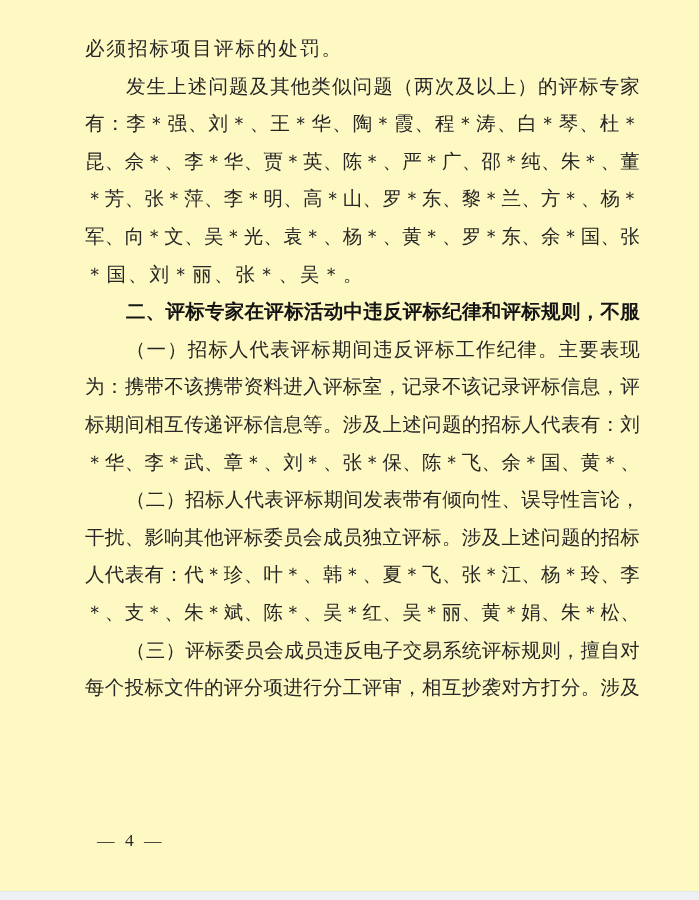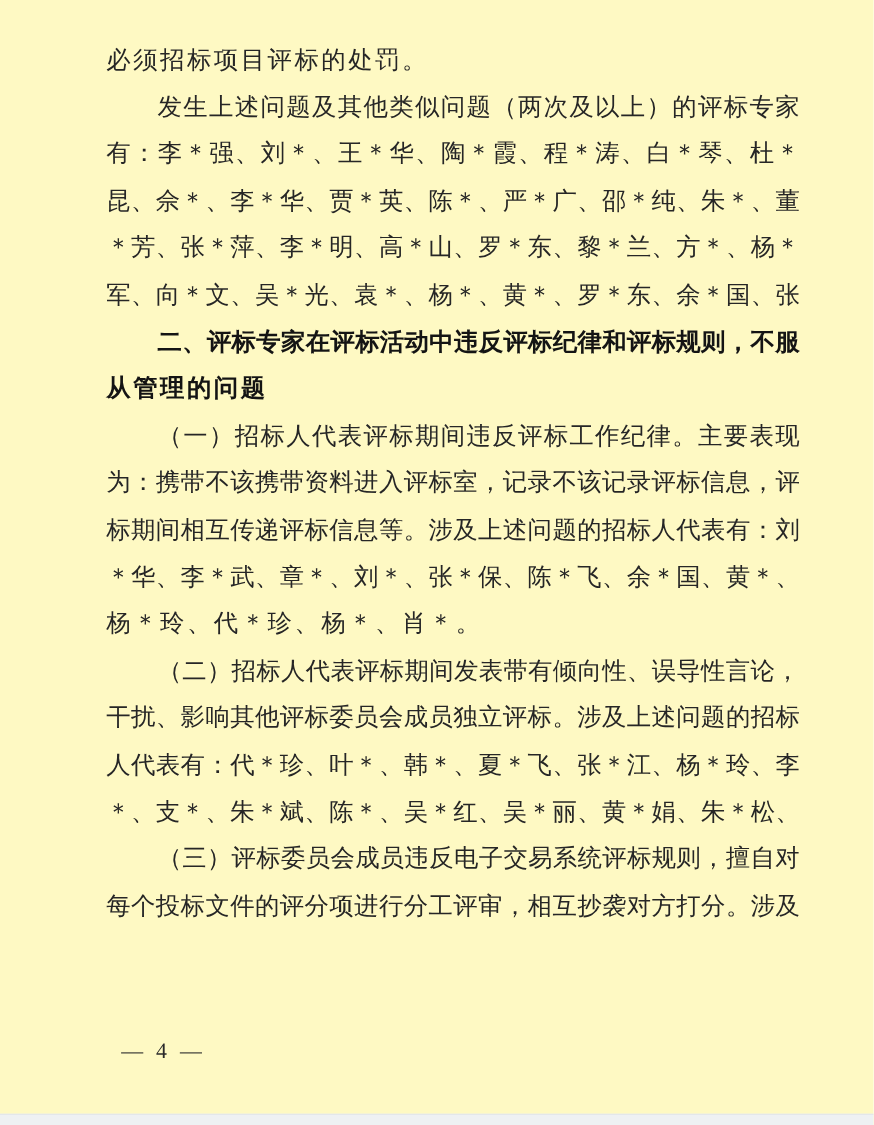--- a/index.html
+++ b/index.html
@@ -206,20 +206,21 @@
         <span>罗</span>
         <span>＊</span>
         <span>东</span>
         <span>、</span>
         <span>余</span>
         <span>＊</span>
         <span>国</span>
         <span>、</span>
         <span>张</span>
       </div>
+      <div class="line">＊国、刘＊丽、张＊、吴＊。</div>
       <div class="line heading indent just">
         <span>二</span>
         <span>、</span>
         <span>评</span>
         <span>标</span>
         <span>专</span>
         <span>家</span>
         <span>在</span>
         <span>评</span>
         <span>标</span>
@@ -234,21 +235,20 @@
         <span>律</span>
         <span>和</span>
         <span>评</span>
         <span>标</span>
         <span>规</span>
         <span>则</span>
         <span>，</span>
         <span>不</span>
         <span>服</span>
       </div>
-      <div class="line heading">从管理的问题</div>
       <div class="line indent just">
         <span>（</span>
         <span>一</span>
         <span>）</span>
         <span>招</span>
         <span>标</span>
         <span>人</span>
         <span>代</span>
         <span>表</span>
         <span>评</span>
@@ -352,21 +352,20 @@
         <span>飞</span>
         <span>、</span>
         <span>余</span>
         <span>＊</span>
         <span>国</span>
         <span>、</span>
         <span>黄</span>
         <span>＊</span>
         <span>、</span>
       </div>
-      <div class="line">杨＊玲、代＊珍、杨＊、肖＊。</div>
       <div class="line indent just">
         <span>（</span>
         <span>二</span>
         <span>）</span>
         <span>招</span>
         <span>标</span>
         <span>人</span>
         <span>代</span>
         <span>表</span>
         <span>评</span>

